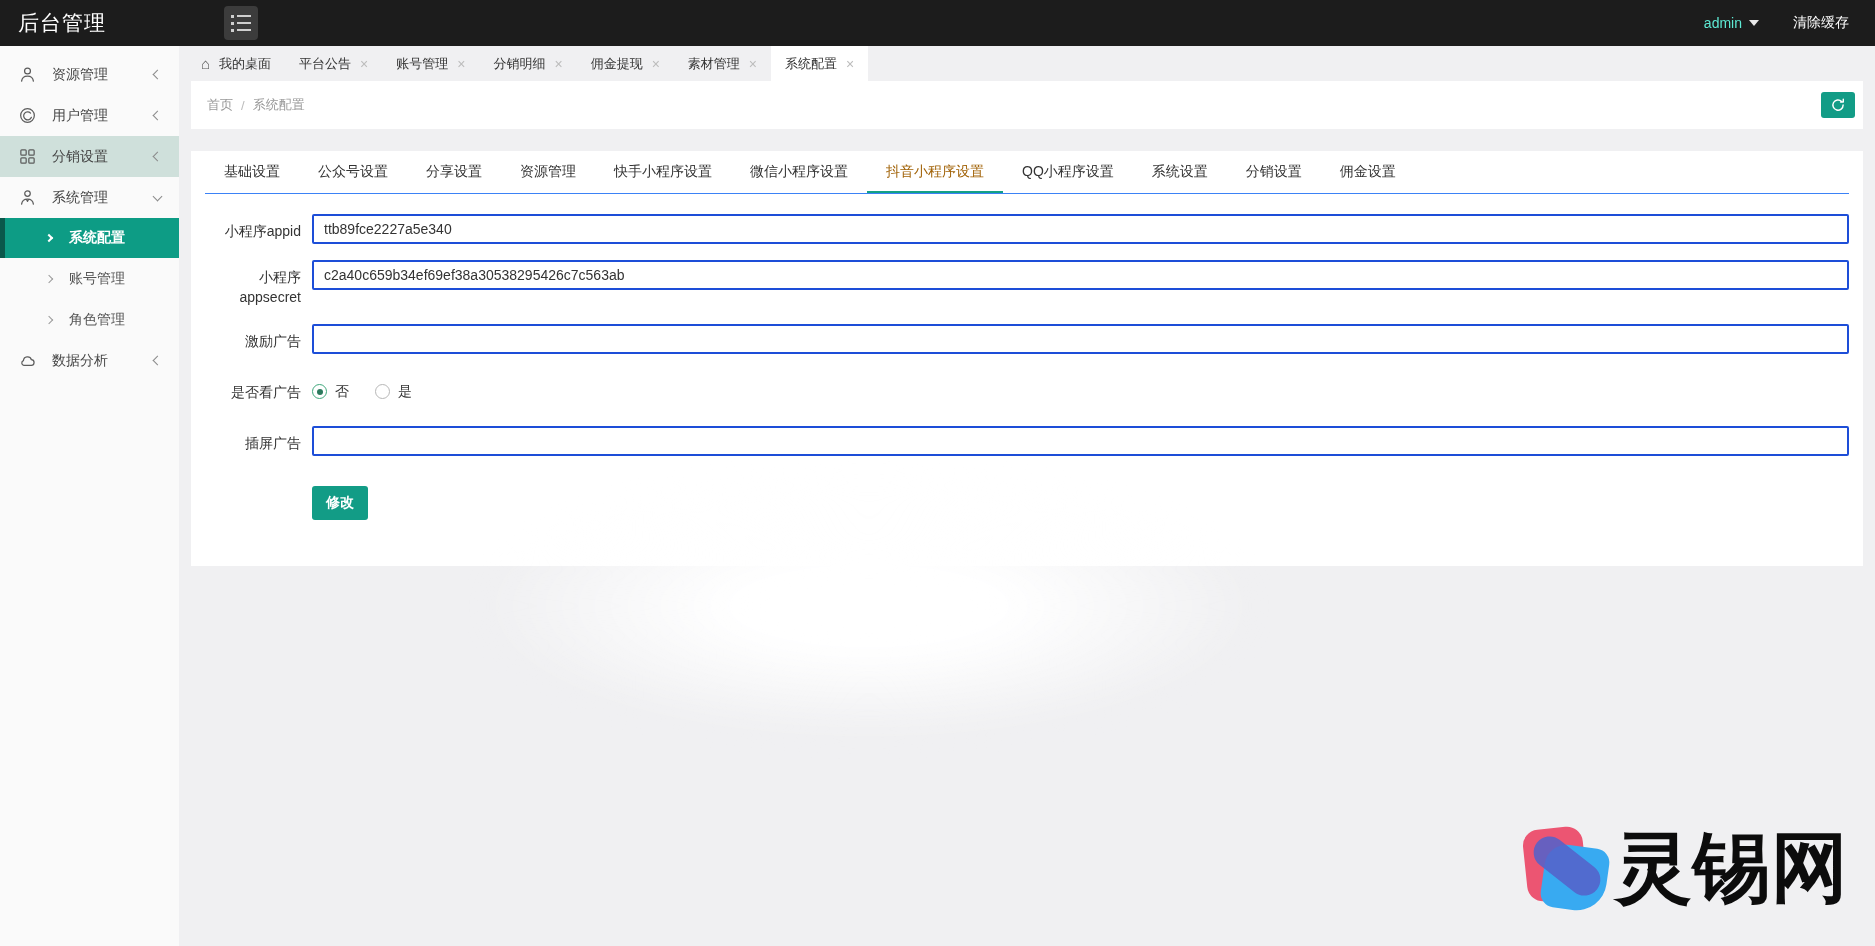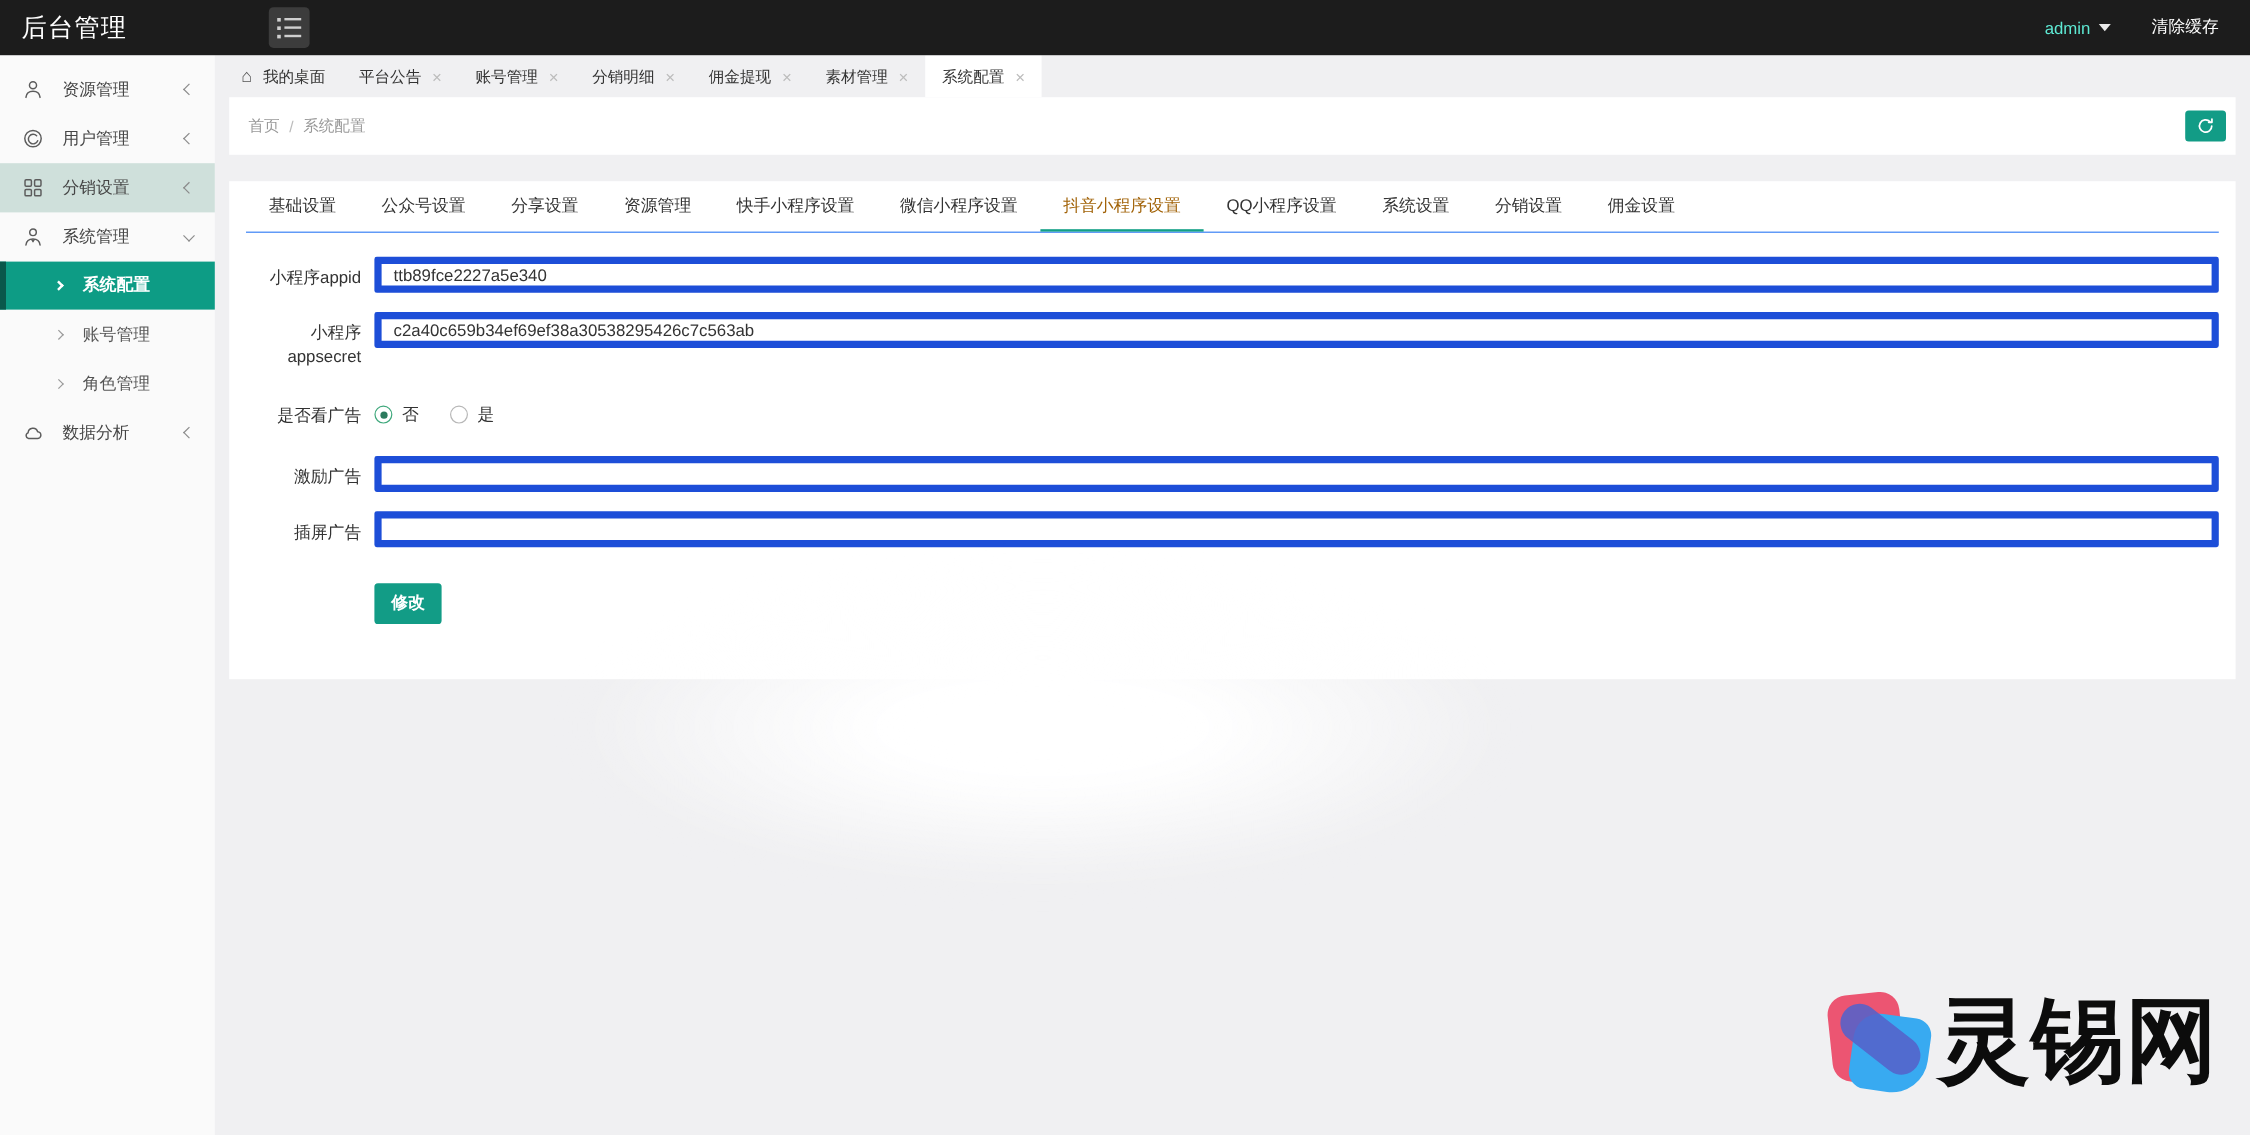--- a/index.html
+++ b/index.html
@@ -54,21 +54,21 @@
   
   .card { margin:22px 12px 0 12px; background:#fff; height:415px; padding:0 14px; }
   .cardtabs { display:flex; border-bottom:1px solid #3b82f6; }
   .ctab { padding:12px 19px 10px 19px; font-size:14px; color:#333; cursor:pointer; border-bottom:2px solid transparent; white-space:nowrap; }
   .ctab.active { color:#a16207; border-bottom-color:#12a086; }
 
   .form { padding-top:20px; }
   .frow { display:flex; margin-bottom:16px; }
   .flabel { width:96px; flex:none; text-align:right; font-size:14px; color:#333; padding:7px 0 0 0; line-height:1.45; word-break:break-word; }
   .fctrl { flex:1; margin-left:11px; }
-  .tinput { width:100%; height:30px; border:6px solid #1d4ed8; border-radius:2px; padding:0 10px; font-size:14px; color:#333;
+  .tinput { width:100%; height:30px; border:2px solid #1d4ed8; border-radius:2px; padding:0 10px; font-size:14px; color:#333;
     font-family:"Liberation Sans","DejaVu Sans",sans-serif; outline:none; background:#fff; }
   .frow.radio-row { align-items:center; margin-top:28px; margin-bottom:24px; }
   .frow.radio-row .flabel { padding-top:0; }
   .radios { display:flex; align-items:center; gap:26px; margin-left:11px; }
   .radio-opt { display:flex; align-items:center; gap:8px; font-size:14px; color:#333; cursor:pointer; }
   .rdot { width:15px; height:15px; border-radius:50%; border:1.5px solid #b7b7b7; position:relative; background:#fff; }
   .radio-opt.sel .rdot { border-color:#3fa87c; }
   .radio-opt.sel .rdot::after { content:""; position:absolute; left:3.5px; top:3.5px; width:6px; height:6px; border-radius:50%; background:#2c7a5d; }
   .submit-btn { margin-left:107px; margin-top:14px; background:#129c86; color:#fff; border:none; border-radius:3px;
     padding:8px 14px; font-size:14px; font-weight:bold; cursor:pointer; font-family:inherit; }
@@ -245,38 +245,38 @@
 
       <div class="form">
         <div class="frow">
           <div class="flabel">小程序appid</div>
           <div class="fctrl"><input class="tinput" type="text" value="ttb89fce2227a5e340" style=""></div>
         </div>
         <div class="frow">
           <div class="flabel">小程序appsecret</div>
           <div class="fctrl"><input class="tinput" type="text" value="c2a40c659b34ef69ef38a30538295426c7c563ab" style=""></div>
         </div>
+        <div class="frow">
+          <div class="flabel">激励广告</div>
+          <div class="fctrl"><input class="tinput" type="text" value="" style=""></div>
+        </div>
         <div class="frow radio-row">
           <div class="flabel">是否看广告</div>
           <div class="radios" id="radios">
               <div class="radio-opt sel">
                 <span class="rdot"></span>
                 <span>否</span>
               </div>
               <div class="radio-opt">
                 <span class="rdot"></span>
                 <span>是</span>
               </div>
             </div>
         </div>
         <div class="frow">
-          <div class="flabel">激励广告</div>
-          <div class="fctrl"><input class="tinput" type="text" value="" style=""></div>
-        </div>
-        <div class="frow">
           <div class="flabel">插屏广告</div>
           <div class="fctrl"><input class="tinput" type="text" value="" style=""></div>
         </div>
         <button class="submit-btn">修改</button>
       </div>
     </div>
 
     <div class="blob"></div>
 
     <div class="logo">

